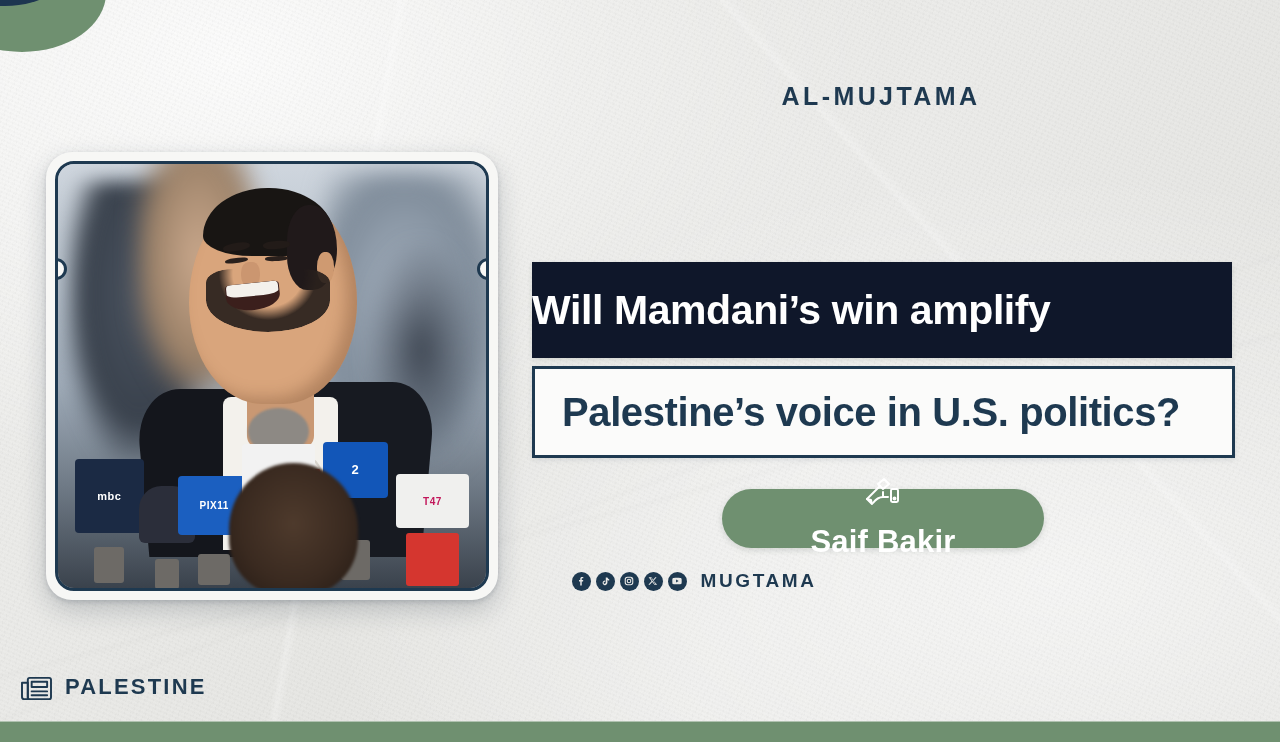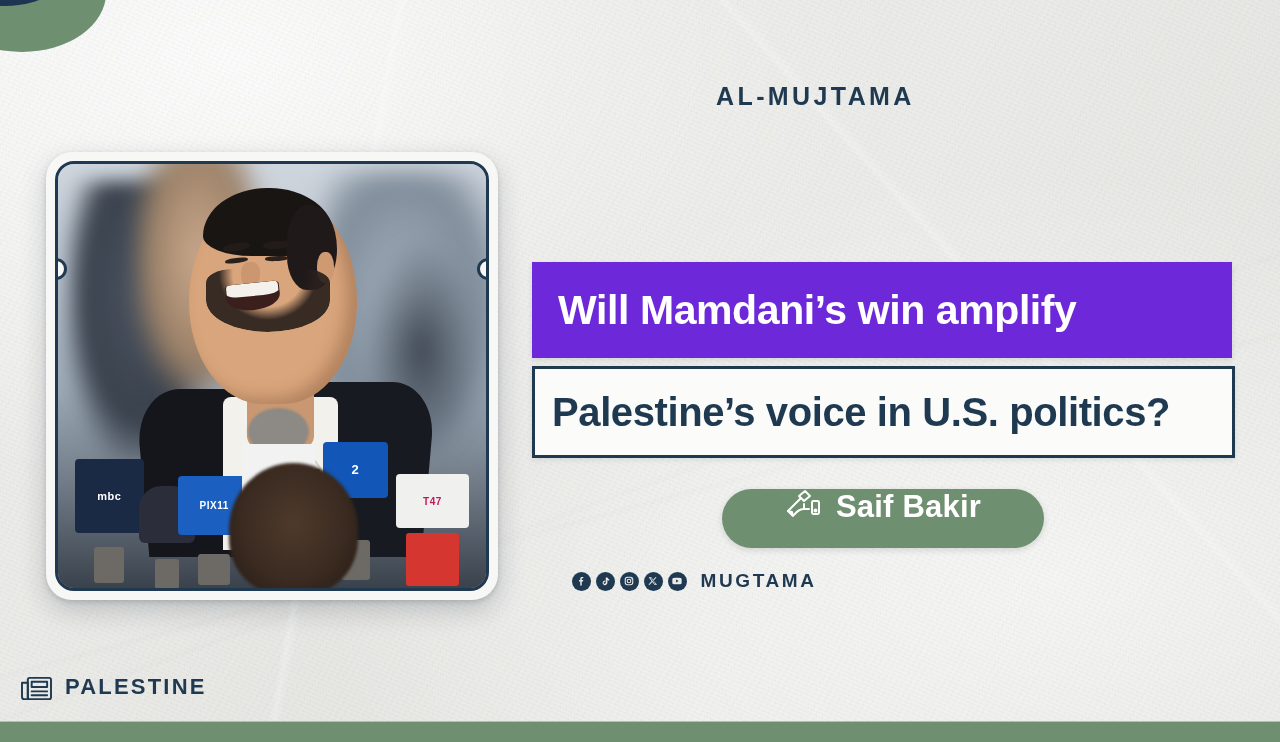--- a/index.html
+++ b/index.html
@@ -169,58 +169,59 @@
   .m6 .flag{ height:48%; background:#f0f0ee; color:#c2185b; font-size:10px; }
   .m6 .red{ position:absolute; left:14%; top:52%; width:72%; height:48%; background:#d5362f; border-radius:3px; }
   .head-fg{
     position:absolute; left:40%; bottom:-4%; width:30%; height:78%;
     background:radial-gradient(ellipse at 50% 46%, #4e3a2c 0%, #3a2a20 58%, #241a14 100%);
     border-radius:50% 50% 42% 42%;
     filter:blur(1.4px);
   }
 
   
-  .logo{ position:absolute; left:716px; top:82px; width:330px; text-align:left; }
+  .logo{ position:absolute; left:716px; top:82px; width:330px; text-align:center; }
   .logo-word{
     font-size:25px; font-weight:700; color:#1e3950;
     letter-spacing:3.4px;
   }
   .logo-arabic{
     margin-top:2px; font-family:"DejaVu Sans", sans-serif;
     font-size:74px; font-weight:700; color:#1e3950;
     line-height:1.05; direction:rtl;
   }
 
   
   .hl-green{
     position:absolute; left:532px; top:262px; width:700px; height:96px;
-    background:#6d28d9; display:flex; align-items:center; padding-left:26px;
+    background:#0f172a; display:flex; align-items:center; 
     box-shadow:0 2px 5px rgba(40,55,45,.12);
   }
   .hl-green span{
     color:#ffffff; font-size:41px; font-weight:700; letter-spacing:-.4px;
     white-space:nowrap;
   }
   .hl-white{
     position:absolute; left:532px; top:366px; width:703px; height:92px;
     background:#fbfbfa; border:3px solid #1e3950;
-    display:flex; align-items:center; padding-left:17px;
+    display:flex; align-items:center; padding-left:27px;
     box-shadow:0 2px 5px rgba(40,55,70,.1);
   }
   .hl-white span{
     color:#1e3950; font-size:40px; font-weight:700; letter-spacing:-.4px;
     white-space:nowrap;
   }
 
   
   .author{
     position:absolute; left:722px; top:489px; width:322px; height:59px;
     background:#6f9070; border-radius:30px;
-    display:flex; justify-content:center; gap:13px;
+    display:flex; align-items:center; justify-content:center; gap:13px;
     box-shadow:0 2px 6px rgba(40,55,45,.16);
+    flex-direction:column;
   }
   .author-name{ color:#fff; font-size:31px; font-weight:700; letter-spacing:.2px; }
 
   
   .socials{
     position:absolute; left:0; top:570px; width:100%;
     display:flex; align-items:center; justify-content:center; gap:5px;
     padding-left:108px;
   }
   .soc{

